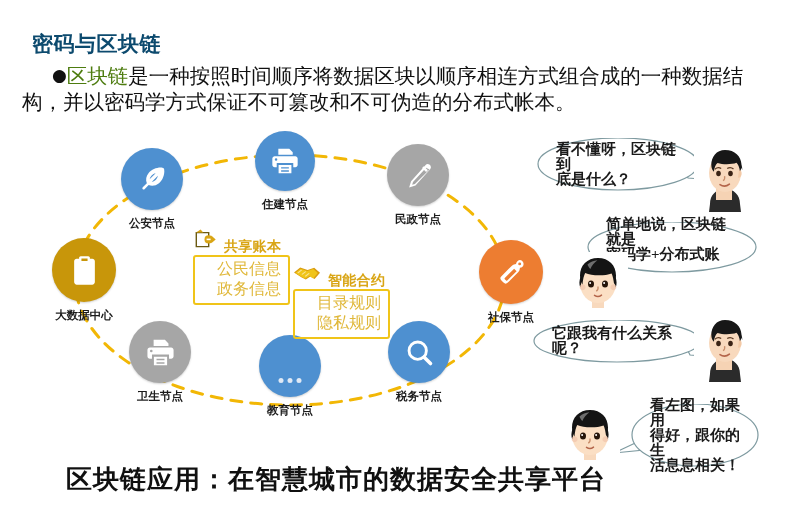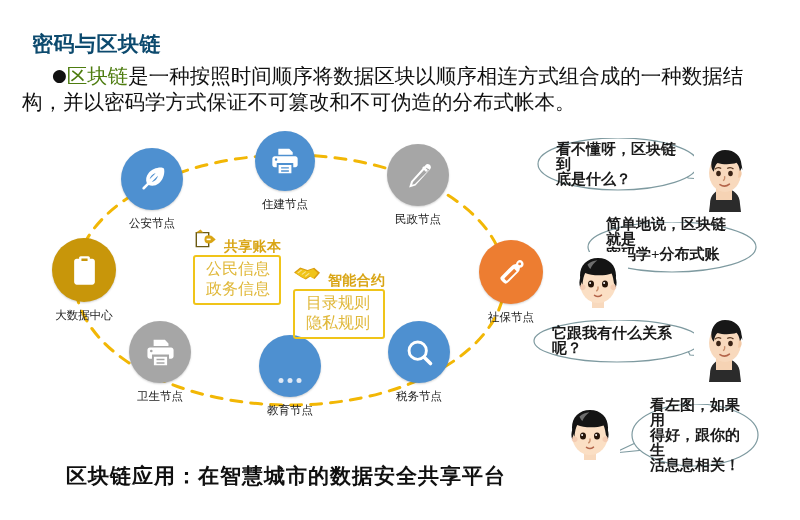--- a/index.html
+++ b/index.html
@@ -63,21 +63,21 @@
     box-shadow: 0 1px 2px rgba(0,0,0,0.18);
     display: flex;
     align-items: center;
     justify-content: center;
   }
   .node svg { display: block; }
   .node-label {
     position: absolute;
     font-family: "Liberation Sans", "DejaVu Sans", sans-serif;
     font-size: 11.5px;
-    font-weight: normal;
+    font-weight: bold;
     color: #1b1b1b;
     white-space: nowrap;
     text-align: center;
   }
   .dots {
     display: flex;
     gap: 4px;
     position: absolute;
     bottom: 14px;
     left: 50%;
@@ -100,21 +100,21 @@
     font-family: "Liberation Sans", "DejaVu Sans", sans-serif;
     font-size: 14px;
     font-weight: bold;
     color: #d9a515;
     letter-spacing: 0.3px;
     line-height: 15px;
   }
   .card-box {
     border: 2px solid #f0c419;
     border-radius: 3px;
-    padding: 2px 7px 4px 11px;
+    padding: 2px 7px 4px 22px;
     margin-top: 1px;
   }
   .card-line {
     font-family: "Liberation Sans", "DejaVu Sans", sans-serif;
     font-size: 16px;
     line-height: 20px;
     color: #e0b83a;
     white-space: nowrap;
   }
 
@@ -134,21 +134,21 @@
 
   
   .face { position: absolute; }
 
   
   #caption {
     position: absolute;
     left: 66px;
     top: 462px;
     font-family: Liberation Mono, monospace;
-    font-size: 21px;
+    font-size: 26px;
     font-weight: bold;
     color: #101010;
     letter-spacing: 1px;
   }
 </style>
 </head>
 <body>
 
 <div id="page">
 

